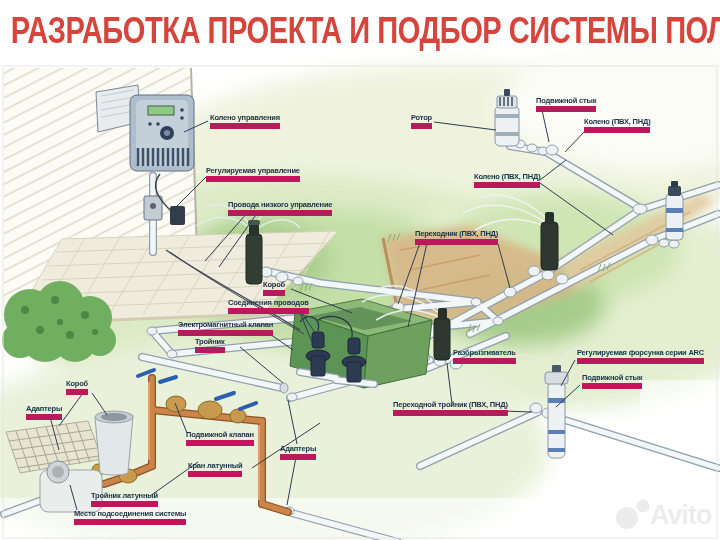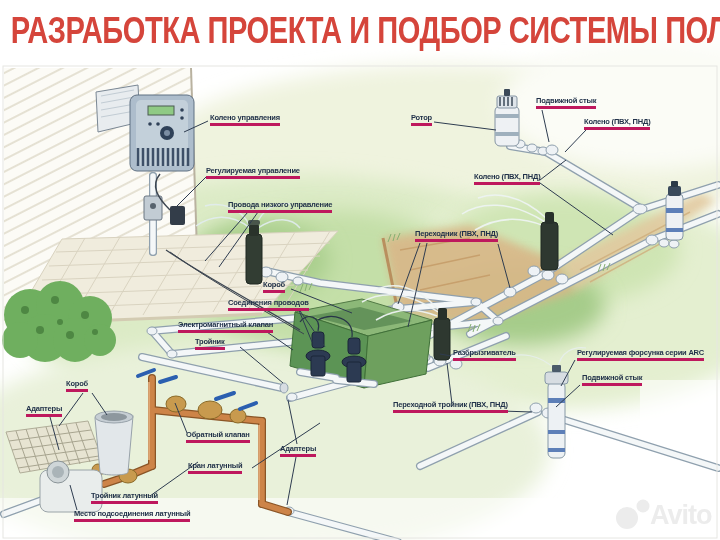--- a/index.html
+++ b/index.html
@@ -10,21 +10,21 @@
          transform:scale(0.97,1.22);transform-origin:50% 0;white-space:nowrap;}
   #art{position:absolute;left:0;top:0;}
   .po{stroke:#8fa0ae;stroke-width:8;fill:none;stroke-linecap:round;stroke-linejoin:round;}
   .pi{stroke:#f4f7f8;stroke-width:5.5;fill:none;stroke-linecap:round;stroke-linejoin:round;}
   .co{stroke:#8a5526;stroke-width:8;fill:none;stroke-linecap:round;stroke-linejoin:round;}
   .ci{stroke:#cd8448;stroke-width:5.5;fill:none;stroke-linecap:round;stroke-linejoin:round;}
   .fit{fill:#eef2f5;stroke:#8fa0ae;stroke-width:1;}
   .lead{stroke:#2e3c50;stroke-width:1;fill:none;}
   .lbl{position:absolute;font-size:7.5px;font-weight:bold;color:#22324a;
        white-space:nowrap;letter-spacing:-0.2px;line-height:9px;}
-  .lbl span{border-bottom:3px solid #be185d;padding-bottom:1px;display:inline-block;}
+  .lbl span{border-bottom:6px solid #be185d;padding-bottom:1px;display:inline-block;}
   #watermark{position:absolute;left:610px;top:496px;display:flex;align-items:center;
              color:#ececec;font-weight:bold;font-size:27px;letter-spacing:-1px;}
 </style>
 </head>
 <body>
 
 <div id="stage">
 
   <svg id="art" width="720" height="540" viewBox="0 0 720 540">
     <defs>
@@ -407,24 +407,24 @@
   <div class="lbl" style="left:536px;top:96px"><span>Подвижной стык</span></div>
   <div class="lbl" style="left:584px;top:117px"><span>Колено (ПВХ, ПНД)</span></div>
   <div class="lbl" style="left:474px;top:172px"><span>Колено (ПВХ, ПНД)</span></div>
   <div class="lbl" style="left:415px;top:229px"><span>Переходник (ПВХ, ПНД)</span></div>
   <div class="lbl" style="left:263px;top:280px"><span>Короб</span></div>
   <div class="lbl" style="left:228px;top:298px"><span>Соединения проводов</span></div>
   <div class="lbl" style="left:178px;top:320px"><span>Электромагнитный клапан</span></div>
   <div class="lbl" style="left:195px;top:337px"><span>Тройник</span></div>
   <div class="lbl" style="left:66px;top:379px"><span>Короб</span></div>
   <div class="lbl" style="left:26px;top:404px"><span>Адаптеры</span></div>
-  <div class="lbl" style="left:186px;top:430px"><span>Обратный клапан</span></div>
+  <div class="lbl" style="left:186px;top:430px"><span>Подвижной клапан</span></div>
   <div class="lbl" style="left:188px;top:461px"><span>Кран латунный</span></div>
   <div class="lbl" style="left:91px;top:491px"><span>Тройник латунный</span></div>
-  <div class="lbl" style="left:74px;top:509px"><span>Место подсоединения латунный</span></div>
+  <div class="lbl" style="left:74px;top:509px"><span>Место подсоединения системы</span></div>
   <div class="lbl" style="left:280px;top:444px"><span>Адаптеры</span></div>
   <div class="lbl" style="left:453px;top:348px"><span>Разбрызгиватель</span></div>
   <div class="lbl" style="left:577px;top:348px"><span>Регулируемая форсунка серии ARC</span></div>
   <div class="lbl" style="left:582px;top:373px"><span>Подвижной стык</span></div>
   <div class="lbl" style="left:393px;top:400px"><span>Переходной тройник (ПВХ, ПНД)</span></div>
 
   <div id="watermark">
     <svg width="40" height="38" viewBox="0 0 40 38">
       <circle cx="17" cy="22" r="11" fill="#ececec"></circle>
       <circle cx="33" cy="10" r="6.5" fill="#ececec"></circle>

